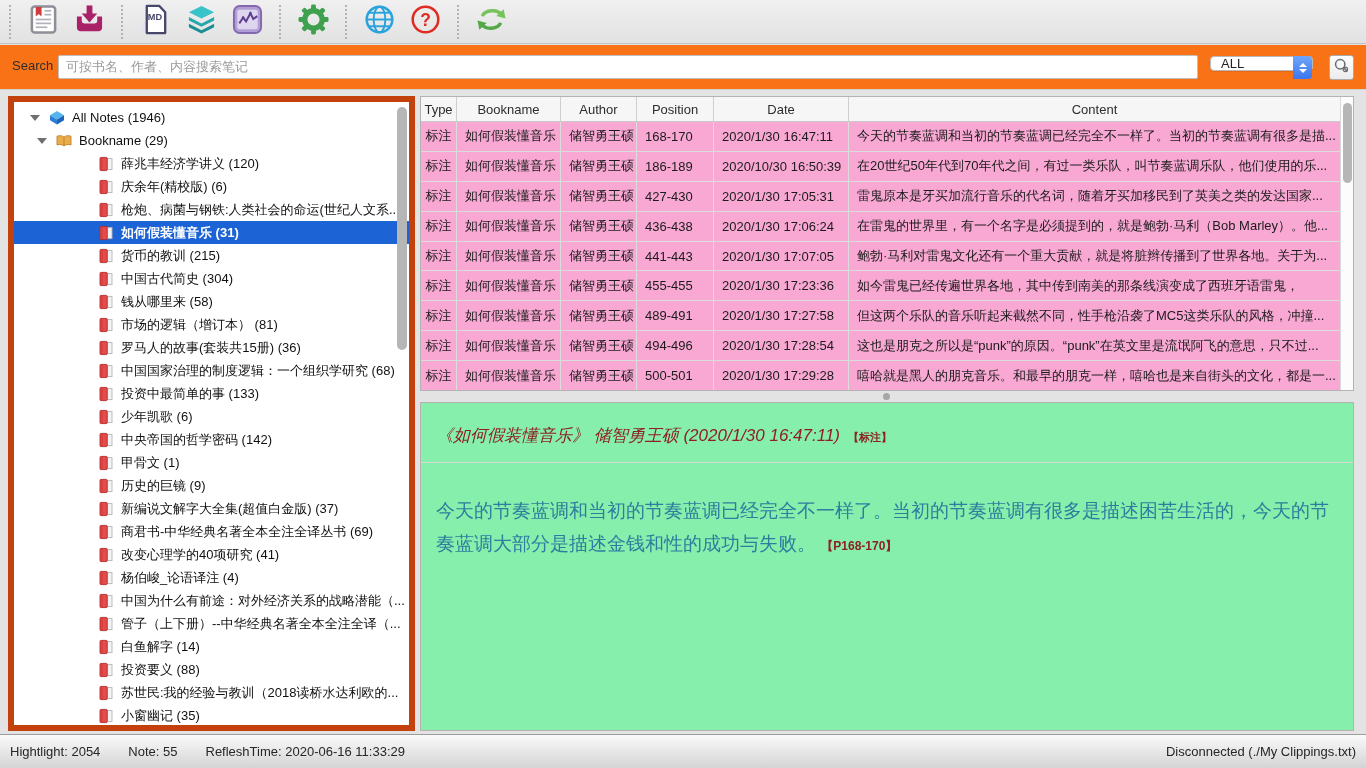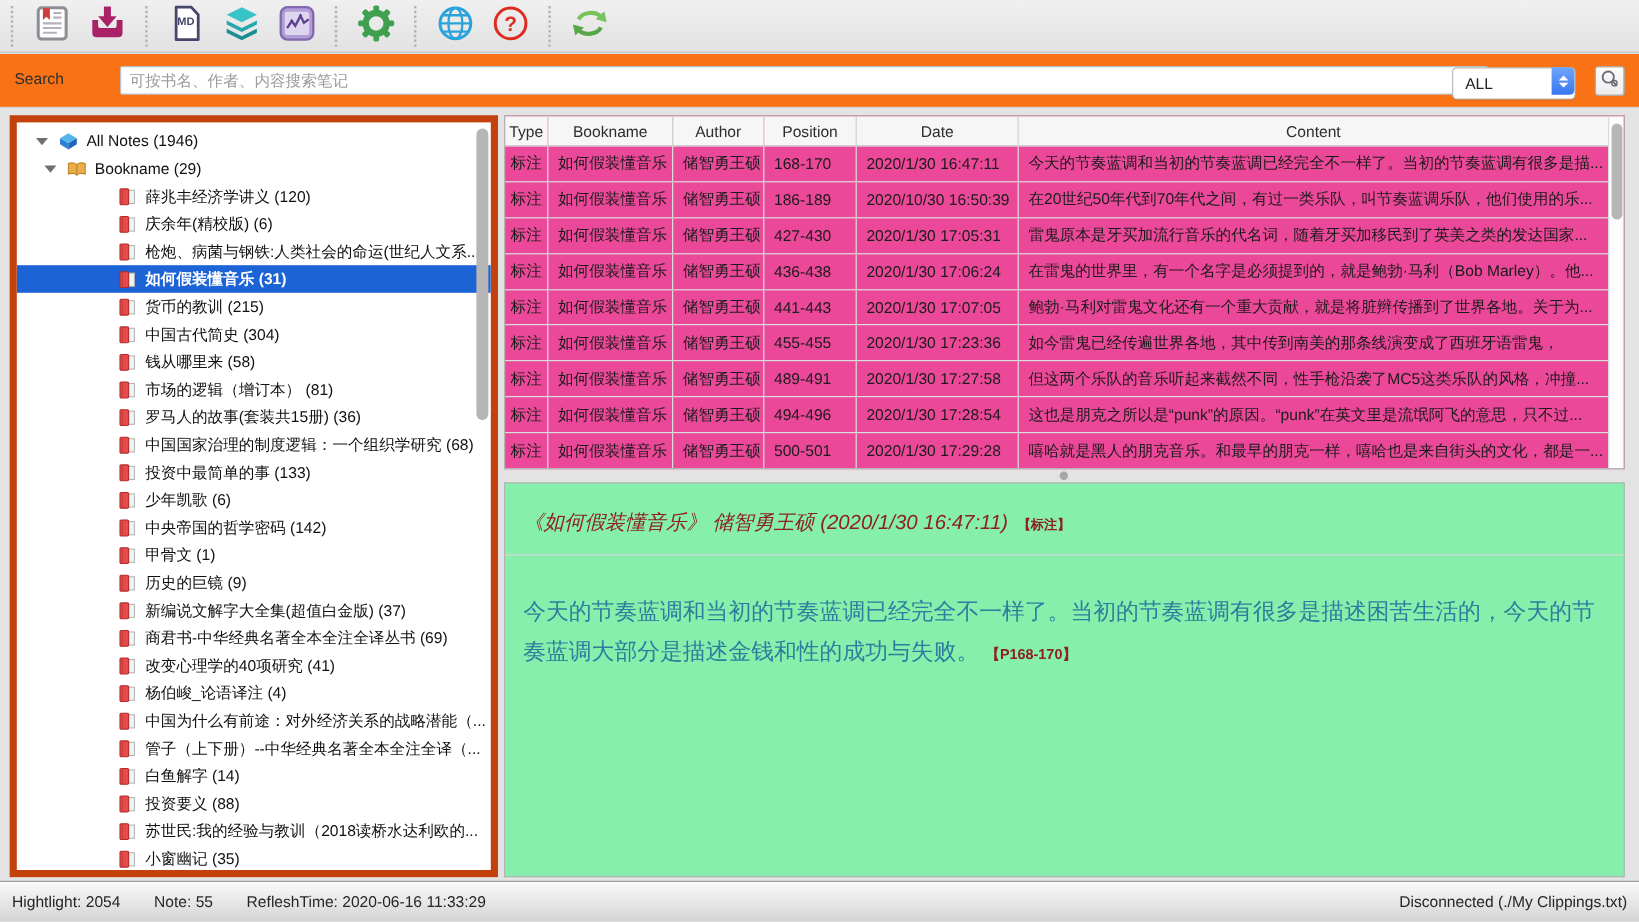--- a/index.html
+++ b/index.html
@@ -15,23 +15,23 @@
     display:flex; align-items:center; }
   .tb-sep { height:34px; border-left:2px dotted #b3b3b3; margin:0 9px; }
   .tb-btn { width:38px; height:38px; display:flex; align-items:center; justify-content:center; margin:0 4px; }
   .tb-btn svg { width:31px; height:31px; }
   
   #searchbar { position:absolute; top:45px; left:0; right:0; height:45px;
     background:#f97316; border-bottom:1px solid #d2d2d2; }
   #search-label { position:absolute; left:12px; top:13px; font-size:13px; color:#2e2e2e; }
   #search-input { position:absolute; left:58px; top:10px; width:1140px; height:24px;
     border:1px solid #bfbfbf; border-radius:2px; padding:0 7px; font-size:13px;
-    font-family:Liberation Sans, sans-serif; color:#222; background:#fff; outline:none;margin-left:42px; }
+    font-family:Liberation Mono, monospace; color:#222; background:#fff; outline:none; }
   #search-input::placeholder { color:#9a9a9a; }
-  #filter-select { position:absolute; left:1210px; top:11px; width:103px; height:27px;
+  #filter-select { position:absolute; left:1210px; top:11px; width:103px; height:15px;
     background:#fff; border:1px solid #b9b9b9; border-radius:4px;
     font-size:13px; color:#222; display:flex; align-items:center; padding-left:10px;
     box-shadow:0 1px 1px rgba(0,0,0,.08); }
   #filter-select .cap { position:absolute; right:0; top:-1px; width:19px; height:23px;
     background:linear-gradient(#6fa5f8,#3a77f0); border-radius:0 4px 4px 0;
     display:flex; flex-direction:column; align-items:center; justify-content:center; gap:2px; }
   .chev-up { width:0; height:0; border-left:4px solid transparent; border-right:4px solid transparent; border-bottom:4px solid #fff; }
   .chev-dn { width:0; height:0; border-left:4px solid transparent; border-right:4px solid transparent; border-top:4px solid #fff; }
   #search-btn { position:absolute; left:1329px; top:10px; width:25px; height:25px;
     background:linear-gradient(#fdfdfd,#ececec); border:1px solid #ababab; border-radius:3px;
@@ -46,21 +46,21 @@
   .twisty { width:0; height:0; border-left:5px solid transparent; border-right:5px solid transparent;
     border-top:6px solid #6f6f6f; margin-right:9px; flex:none; }
   .ticon { width:16px; height:16px; margin-right:7px; flex:none; }
   .ticon svg { width:16px; height:16px; display:block; }
   .ind0 { padding-left:16px; } .ind1 { padding-left:23px; } .ind2 { padding-left:84px; }
   .tlabel { overflow:hidden; }
   #sidebar-scroll { position:absolute; right:2px; top:5px; width:10px; height:243px;
     background:#b6b6b6; border-radius:5px; }
   
   #tablepanel { position:absolute; left:420px; top:96px; width:934px; height:295px;
-    background:#ec4899; border:1px solid #b3b3b3; }
+    background:#f9a8d4; border:1px solid #b3b3b3; }
   .tgrid { display:grid; grid-template-columns:36px 104px 76px 77px 135px 1fr; }
   #table-head { position:absolute; top:0; left:0; right:13px; height:25px; }
   .th { display:flex; align-items:center; justify-content:center; font-size:13px; color:#2d2d2d;
     background:#f6f6f6; border-right:1px solid #cfcfcf; border-bottom:1px solid #c9c9c9;
     white-space:nowrap; overflow:hidden; }
   .th:last-child { border-right:none; }
   #table-body { position:absolute; top:25px; bottom:0; left:0; right:13px;
     display:flex; flex-direction:column; }
   .trrow { flex:1; border-bottom:1px solid #dcdcdc; }
   .trrow:last-child { border-bottom:none; }

